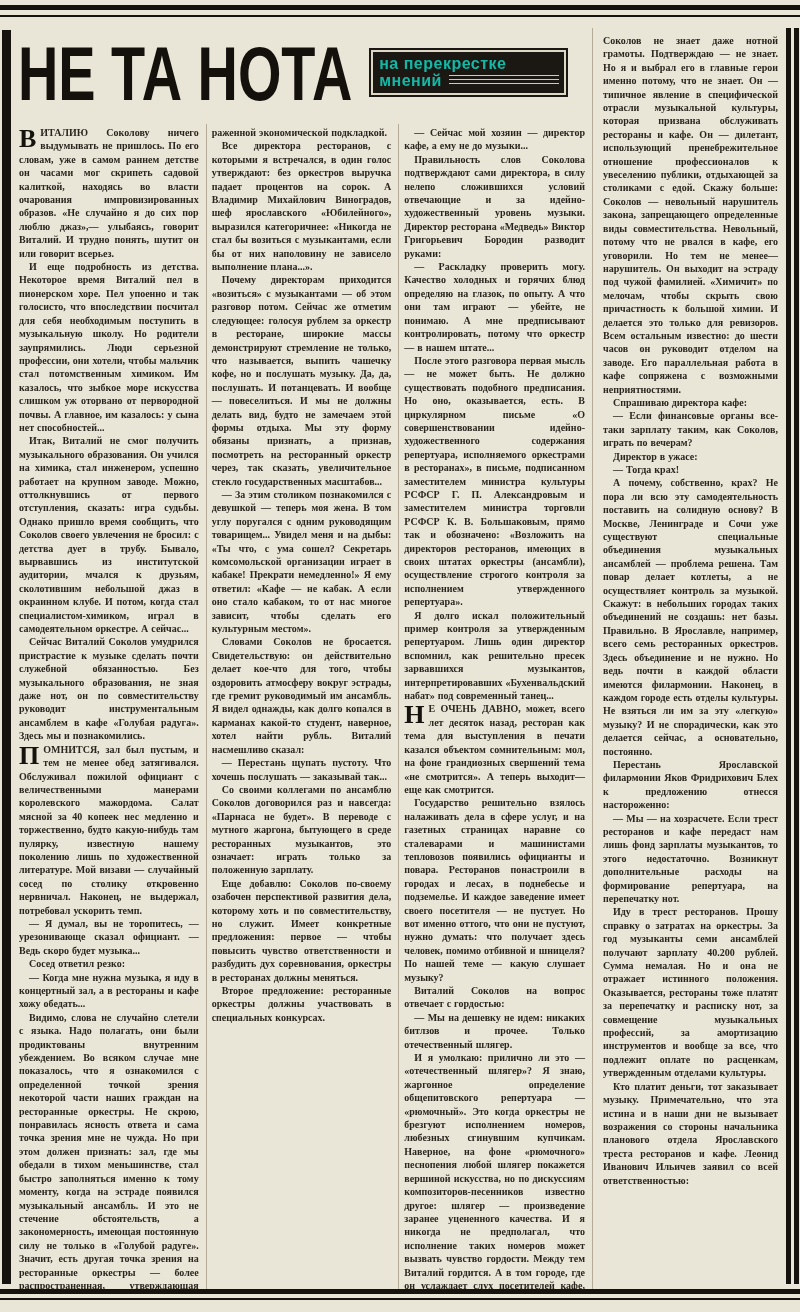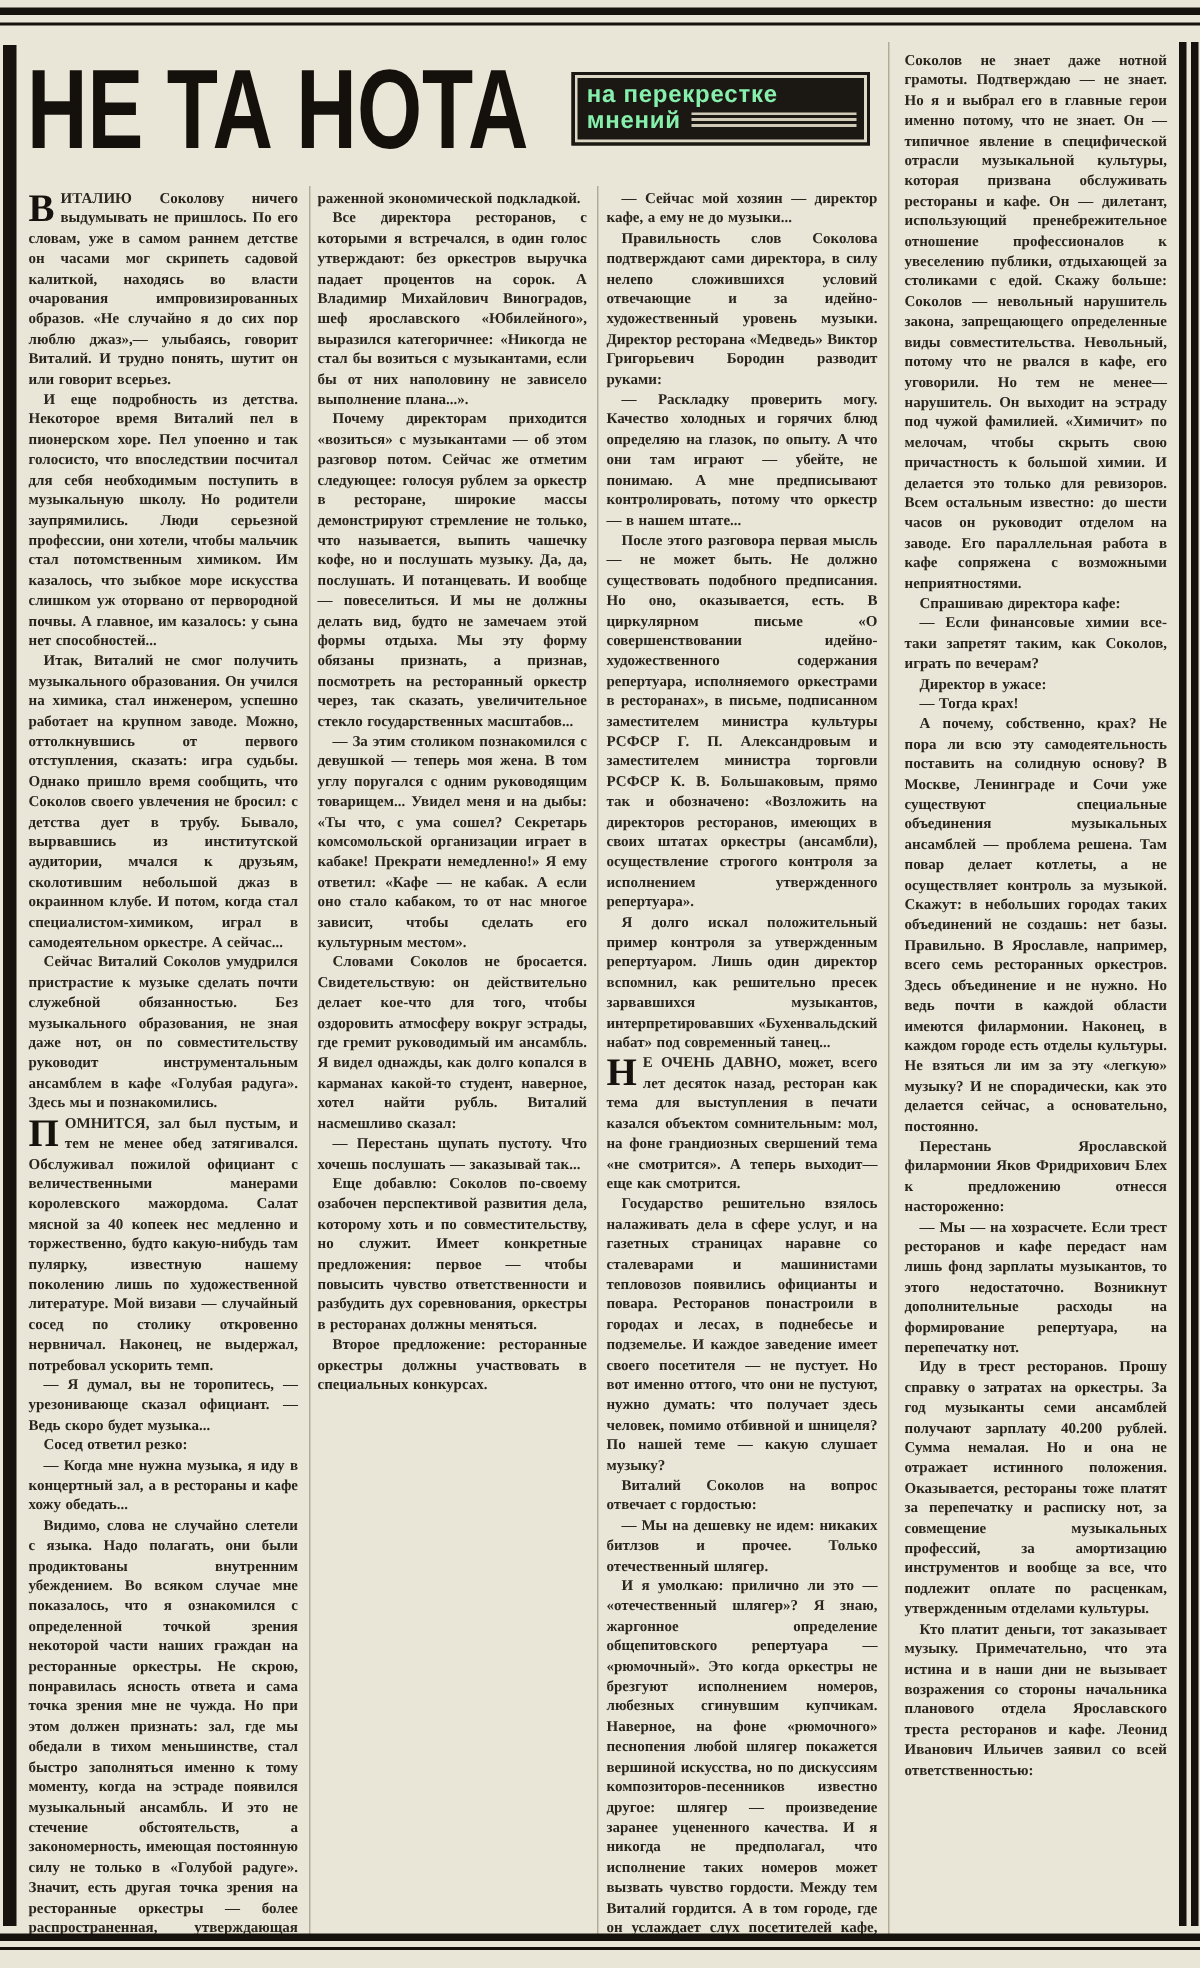--- a/index.html
+++ b/index.html
@@ -19,23 +19,23 @@
 
   .content { position:absolute; left:14px; top:28px; width:766px; height:1264px; display:flex; }
   .left-three { width:578px; display:flex; flex-direction:column; }
   .header { height:90px; display:flex; align-items:flex-start; padding:6px 0 0 4px; }
   .headline {
     display:inline-block; font-weight:bold; font-size:57px; letter-spacing:0px;
     color:#14110c; transform:scale(0.98,1.32); transform-origin:left top;
     white-space:nowrap; line-height:60px;
   }
   .badge {
-    margin-left:22px; margin-top:14px; width:180px; background:#1b1813;
+    margin-left:10px; margin-top:14px; width:180px; background:#1b1813;
     border:2px solid #1b1813; box-shadow:inset 0 0 0 2px #ddd8c6;
-    padding:5px 7px 6px 8px; color:#86efac;
+    padding:5px 7px 6px 8px; color:#14b8a6;
   }
   .badge-line { font-weight:bold; font-size:16px; line-height:17px; letter-spacing:0.5px; }
   .badge-line2 { display:flex; align-items:center;text-align:right; }
   .badge-stripes { flex:1; height:11px; margin-left:7px;
     background:repeating-linear-gradient(#cfc9b5 0 1.5px, transparent 1.5px 4px); }
 
   .cols3 { flex:1; display:flex; overflow:hidden; }
   .col { width:33.333%; padding:2px 7px 0 5px; box-sizing:border-box; overflow:hidden; }
   .col-sep { border-right:1px solid #b3ab97; }
   .col4 { flex:1; padding:6px 2px 0 10px; box-sizing:border-box; overflow:hidden;
@@ -86,41 +86,42 @@
             <p class="para">— Когда мне нужна музыка, я иду в концертный зал, а в рестораны и кафе хожу обедать...</p>
             <p class="para">Видимо, слова не случайно слетели с языка. Надо полагать, они были продиктованы внутренним убеждением. Во всяком случае мне показалось, что я ознакомился с определенной точкой зрения некоторой части наших граждан на ресторанные оркестры. Не скрою, понравилась ясность ответа и сама точка зрения мне не чужда. Но при этом должен признать: зал, где мы обедали в тихом меньшинстве, стал быстро заполняться именно к тому моменту, когда на эстраде появился музыкальный ансамбль. И это не стечение обстоятельств, а закономерность, имеющая постоянную силу не только в «Голубой радуге». Значит, есть другая точка зрения на ресторанные оркестры — более распространенная, утверждающая себя, кстати, четко вы-</p>
           </div>
         <div class="col col-sep">
             <p class="para no-indent">раженной экономической подкладкой.</p>
             <p class="para">Все директора ресторанов, с которыми я встречался, в один голос утверждают: без оркестров выручка падает процентов на сорок. А Владимир Михайлович Виноградов, шеф ярославского «Юбилейного», выразился категоричнее: «Никогда не стал бы возиться с музыкантами, если бы от них наполовину не зависело выполнение плана...».</p>
             <p class="para">Почему директорам приходится «возиться» с музыкантами — об этом разговор потом. Сейчас же отметим следующее: голосуя рублем за оркестр в ресторане, широкие массы демонстрируют стремление не только, что называется, выпить чашечку кофе, но и послушать музыку. Да, да, послушать. И потанцевать. И вообще — повеселиться. И мы не должны делать вид, будто не замечаем этой формы отдыха. Мы эту форму обязаны признать, а признав, посмотреть на ресторанный оркестр через, так сказать, увеличительное стекло государственных масштабов...</p>
             <p class="para">— За этим столиком познакомился с девушкой — теперь моя жена. В том углу поругался с одним руководящим товарищем... Увидел меня и на дыбы: «Ты что, с ума сошел? Секретарь комсомольской организации играет в кабаке! Прекрати немедленно!» Я ему ответил: «Кафе — не кабак. А если оно стало кабаком, то от нас многое зависит, чтобы сделать его культурным местом».</p>
             <p class="para">Словами Соколов не бросается. Свидетельствую: он действительно делает кое-что для того, чтобы оздоровить атмосферу вокруг эстрады, где гремит руководимый им ансамбль. Я видел однажды, как долго копался в карманах какой-то студент, наверное, хотел найти рубль. Виталий насмешливо сказал:</p>
             <p class="para">— Перестань щупать пустоту. Что хочешь послушать — заказывай так...</p>
+            <p class="para">Со своими коллегами по ансамблю Соколов договорился раз и навсегда: «Парнаса не будет». В переводе с мутного жаргона, бытующего в среде ресторанных музыкантов, это означает: играть только за положенную зарплату.</p>
             <p class="para">Еще добавлю: Соколов по-своему озабочен перспективой развития дела, которому хоть и по совместительству, но служит. Имеет конкретные предложения: первое — чтобы повысить чувство ответственности и разбудить дух соревнования, оркестры в ресторанах должны меняться.</p>
             <p class="para">Второе предложение: ресторанные оркестры должны участвовать в специальных конкурсах.</p>
           </div>
         <div class="col">
             <p class="para">— Сейчас мой хозяин — директор кафе, а ему не до музыки...</p>
             <p class="para">Правильность слов Соколова подтверждают сами директора, в силу нелепо сложившихся условий отвечающие и за идейно-художественный уровень музыки. Директор ресторана «Медведь» Виктор Григорьевич Бородин разводит руками:</p>
             <p class="para">— Раскладку проверить могу. Качество холодных и горячих блюд определяю на глазок, по опыту. А что они там играют — убейте, не понимаю. А мне предписывают контролировать, потому что оркестр — в нашем штате...</p>
             <p class="para">После этого разговора первая мысль — не может быть. Не должно существовать подобного предписания. Но оно, оказывается, есть. В циркулярном письме «О совершенствовании идейно-художественного содержания репертуара, исполняемого оркестрами в ресторанах», в письме, подписанном заместителем министра культуры РСФСР Г. П. Александровым и заместителем министра торговли РСФСР К. В. Большаковым, прямо так и обозначено: «Возложить на директоров ресторанов, имеющих в своих штатах оркестры (ансамбли), осуществление строгого контроля за исполнением утвержденного репертуара».</p>
             <p class="para">Я долго искал положительный пример контроля за утвержденным репертуаром. Лишь один директор вспомнил, как решительно пресек зарвавшихся музыкантов, интерпретировавших «Бухенвальдский набат» под современный танец...</p>
             <p class="para has-dc"><span class="dropcap">Н</span>Е ОЧЕНЬ ДАВНО, может, всего лет десяток назад, ресторан как тема для выступления в печати казался объектом сомнительным: мол, на фоне грандиозных свершений тема «не смотрится». А теперь выходит— еще как смотрится.</p>
             <p class="para">Государство решительно взялось налаживать дела в сфере услуг, и на газетных страницах наравне со сталеварами и машинистами тепловозов появились официанты и повара. Ресторанов понастроили в городах и лесах, в поднебесье и подземелье. И каждое заведение имеет своего посетителя — не пустует. Но вот именно оттого, что они не пустуют, нужно думать: что получает здесь человек, помимо отбивной и шницеля? По нашей теме — какую слушает музыку?</p>
             <p class="para">Виталий Соколов на вопрос отвечает с гордостью:</p>
             <p class="para">— Мы на дешевку не идем: никаких битлзов и прочее. Только отечественный шлягер.</p>
             <p class="para">И я умолкаю: прилично ли это — «отечественный шлягер»? Я знаю, жаргонное определение общепитовского репертуара — «рюмочный». Это когда оркестры не брезгуют исполнением номеров, любезных сгинувшим купчикам. Наверное, на фоне «рюмочного» песнопения любой шлягер покажется вершиной искусства, но по дискуссиям композиторов-песенников известно другое: шлягер — произведение заранее уцененного качества. И я никогда не предполагал, что исполнение таких номеров может вызвать чувство гордости. Между тем Виталий гордится. А в том городе, где он услаждает слух посетителей кафе, он признан одним из лучших руководителей оркестров.</p>
           </div>
       </div>
     </div>
     <div class="col4">
         <p class="para no-indent">Соколов не знает даже нотной грамоты. Подтверждаю — не знает. Но я и выбрал его в главные герои именно потому, что не знает. Он — типичное явление в специфической отрасли музыкальной культуры, которая призвана обслуживать рестораны и кафе. Он — дилетант, использующий пренебрежительное отношение профессионалов к увеселению публики, отдыхающей за столиками с едой. Скажу больше: Соколов — невольный нарушитель закона, запрещающего определенные виды совместительства. Невольный, потому что не рвался в кафе, его уговорили. Но тем не менее—нарушитель. Он выходит на эстраду под чужой фамилией. «Химичит» по мелочам, чтобы скрыть свою причастность к большой химии. И делается это только для ревизоров. Всем остальным известно: до шести часов он руководит отделом на заводе. Его параллельная работа в кафе сопряжена с возможными неприятностями.</p>
         <p class="para">Спрашиваю директора кафе:</p>
-        <p class="para">— Если финансовые химии все-таки запретят таким, как Соколов, играть по вечерам?</p>
+        <p class="para">— Если финансовые органы все-таки зарплату таким, как Соколов, играть по вечерам?</p>
         <p class="para">Директор в ужасе:</p>
         <p class="para">— Тогда крах!</p>
         <p class="para">А почему, собственно, крах? Не пора ли всю эту самодеятельность поставить на солидную основу? В Москве, Ленинграде и Сочи уже существуют специальные объединения музыкальных ансамблей — проблема решена. Там повар делает котлеты, а не осуществляет контроль за музыкой. Скажут: в небольших городах таких объединений не создашь: нет базы. Правильно. В Ярославле, например, всего семь ресторанных оркестров. Здесь объединение и не нужно. Но ведь почти в каждой области имеются филармонии. Наконец, в каждом городе есть отделы культуры. Не взяться ли им за эту «легкую» музыку? И не спорадически, как это делается сейчас, а основательно, постоянно.</p>
         <p class="para">Перестань Ярославской филармонии Яков Фридрихович Блех к предложению отнесся настороженно:</p>
         <p class="para">— Мы — на хозрасчете. Если трест ресторанов и кафе передаст нам лишь фонд зарплаты музыкантов, то этого недостаточно. Возникнут дополнительные расходы на формирование репертуара, на перепечатку нот.</p>
         <p class="para">Иду в трест ресторанов. Прошу справку о затратах на оркестры. За год музыканты семи ансамблей получают зарплату 40.200 рублей. Сумма немалая. Но и она не отражает истинного положения. Оказывается, рестораны тоже платят за перепечатку и расписку нот, за совмещение музыкальных профессий, за амортизацию инструментов и вообще за все, что подлежит оплате по расценкам, утвержденным отделами культуры.</p>
         <p class="para">Кто платит деньги, тот заказывает музыку. Примечательно, что эта истина и в наши дни не вызывает возражения со стороны начальника планового отдела Ярославского треста ресторанов и кафе. Леонид Иванович Ильичев заявил со всей ответственностью:</p>
       </div>
   </div>
 

